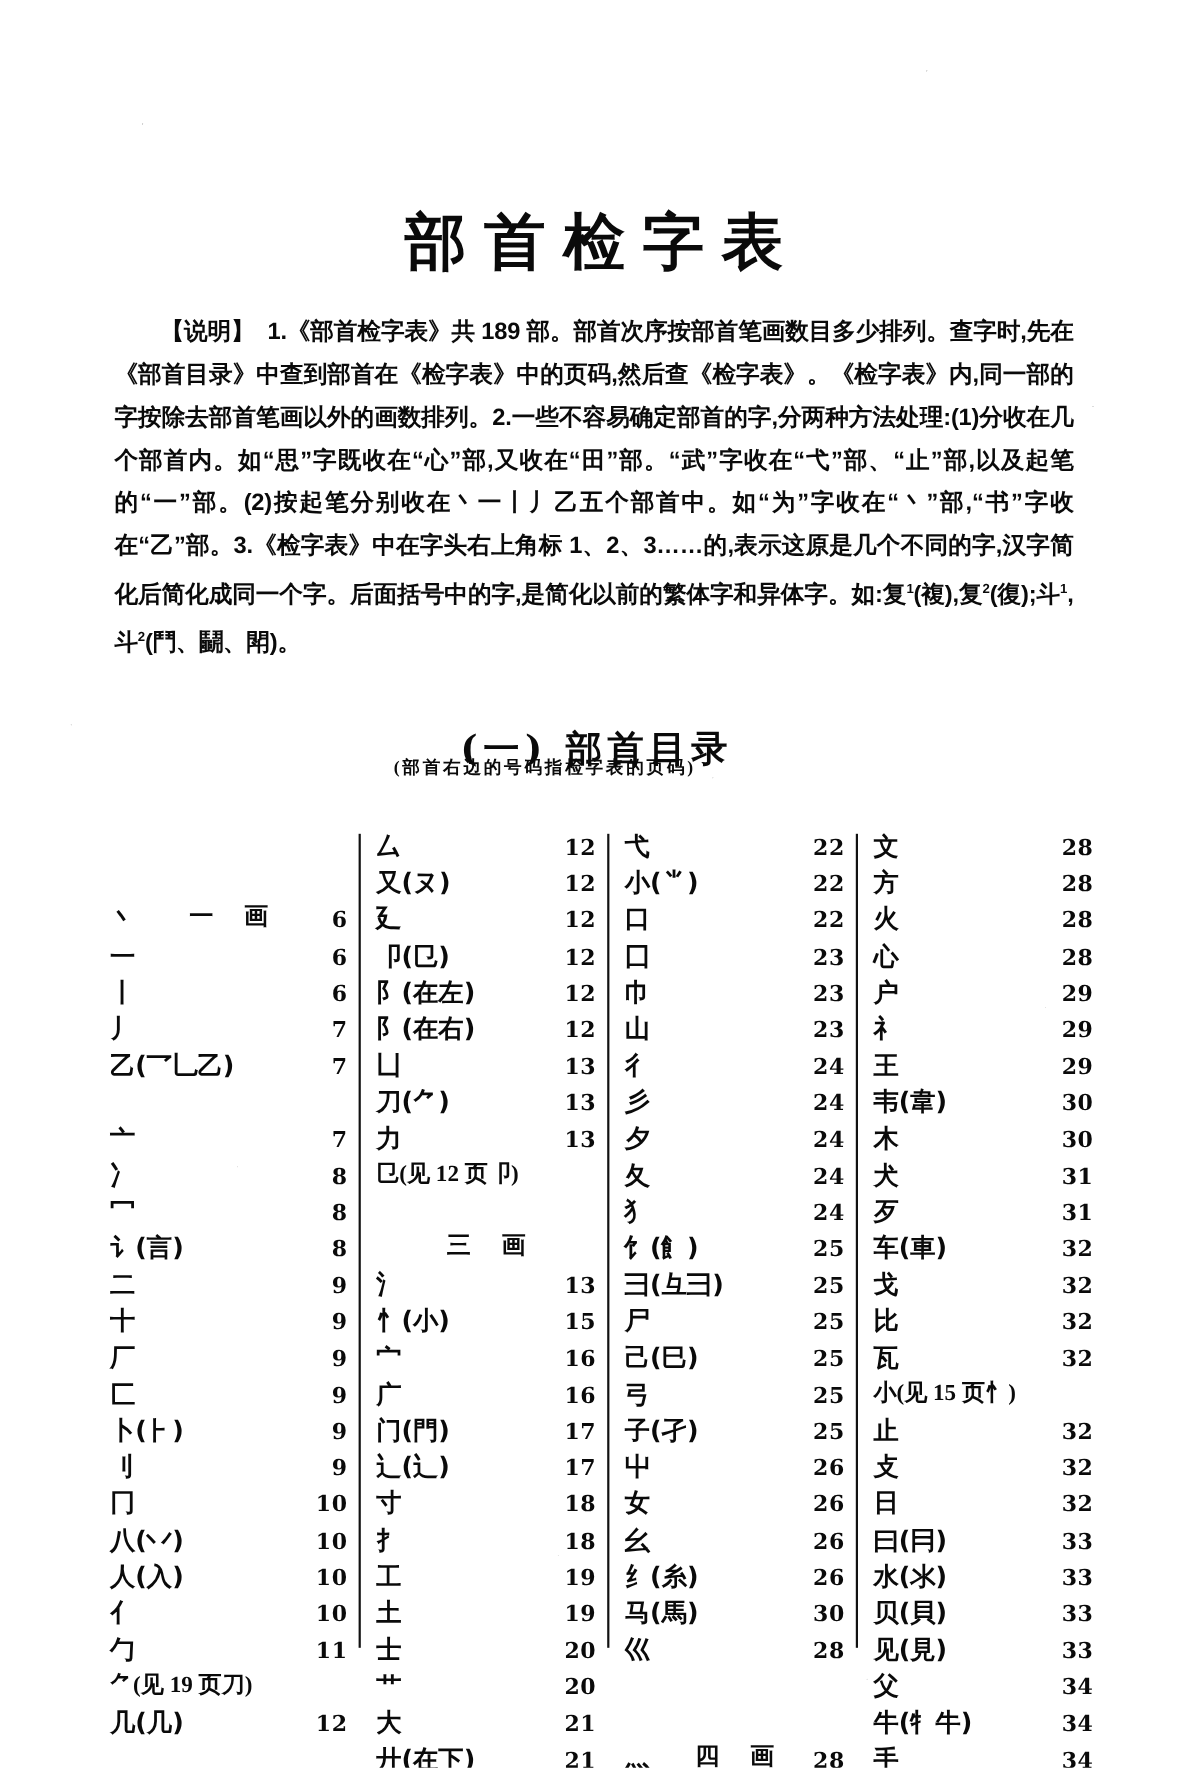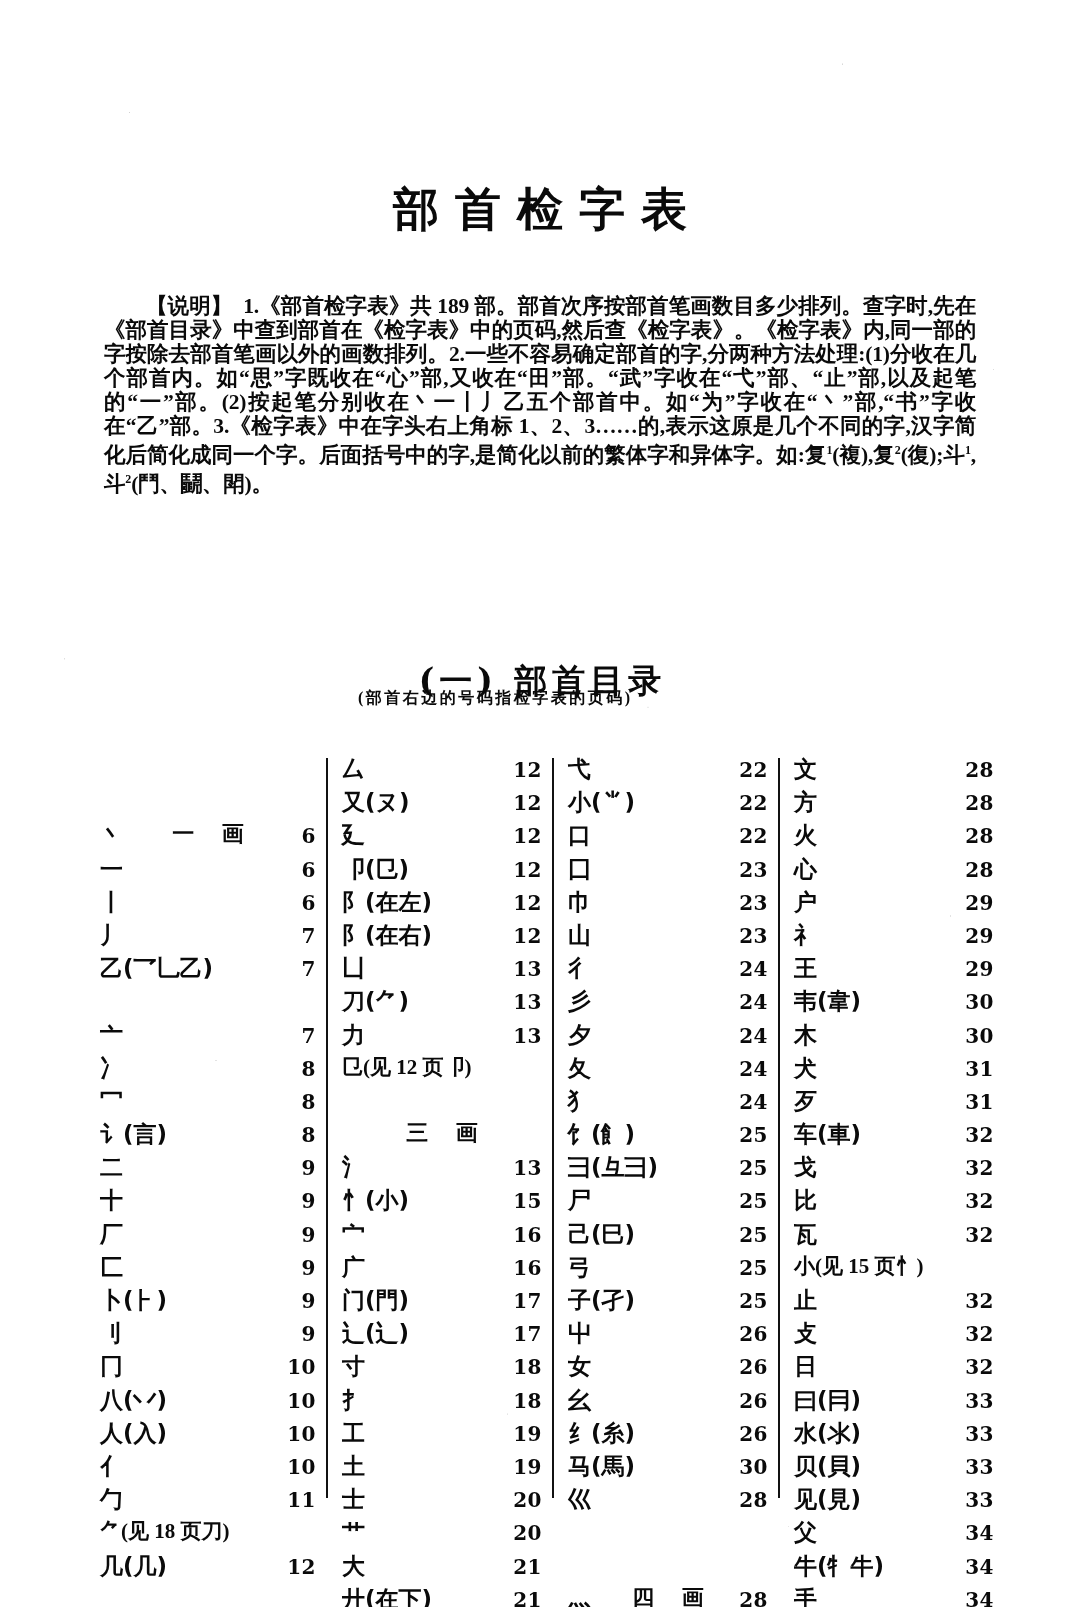--- a/index.html
+++ b/index.html
@@ -44,36 +44,36 @@
 
   
   .doc-title {
     position: absolute;
     top: 155px;
     left: 0;
     width: 1080px;
     text-align: center;
     font-family: "DejaVu Sans", "Liberation Sans", sans-serif;
     font-weight: bold;
-    font-size: 46px;
+    font-size: 56px;
     letter-spacing: 16px;
     text-indent: 16px;
     line-height: 1;
   }
 
   
   .explain {
     position: absolute;
     left: 104px;
-    top: 294px;
+    top: 282px;
     width: 872px;
     font-size: 21.5px;
-    line-height: 24px;
+    line-height: 39px;
     text-align: justify;
-    font-family: Liberation Serif, serif;
+    font-family: Liberation Sans, sans-serif;
     font-weight: bold;
     letter-spacing: -0.2px;
   }
   .explain .lead { margin-left: 42px; }
   .explain sup { font-size: 12px; vertical-align: super; font-weight: bold; }
 
   
   .sec-title {
     position: absolute;
     left: 0;
@@ -254,21 +254,21 @@
         </div>
         <div class="idx-row">
           <span class="rad">亻</span>
           <span class="pg">10</span>
         </div>
         <div class="idx-row">
           <span class="rad">勹</span>
           <span class="pg">11</span>
         </div>
         <div class="idx-row note">
-          <span class="rad">⺈(见 18 页刀)</span>
+          <span class="rad">⺈(见 19 页刀)</span>
           <span class="pg"></span>
         </div>
         <div class="idx-row">
           <span class="rad">几(几)</span>
           <span class="pg">12</span>
         </div>
       </div>
       <div class="idx-col">
         <div class="idx-row">
           <span class="rad">厶</span>

